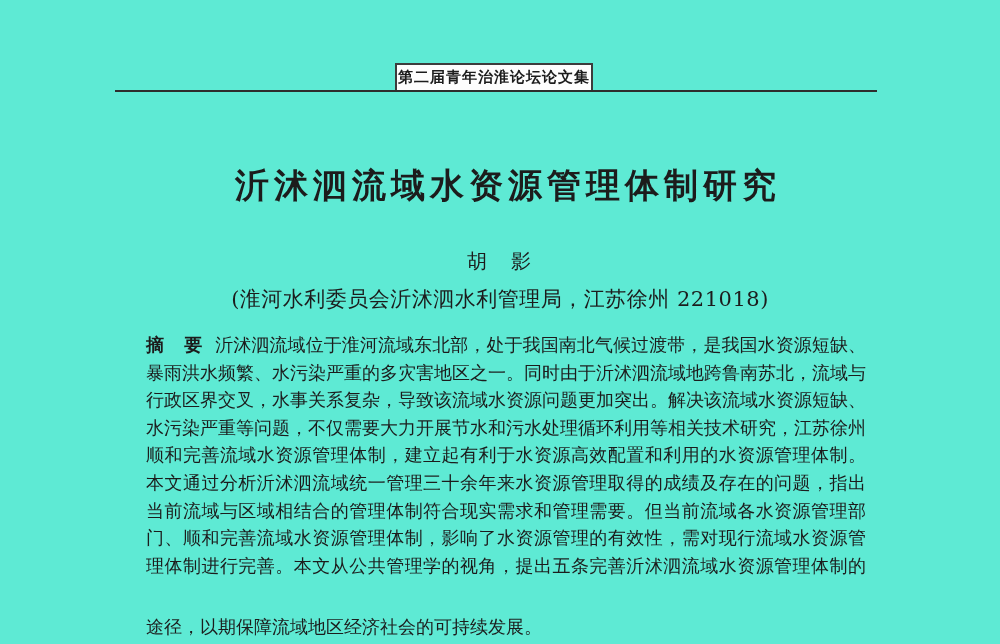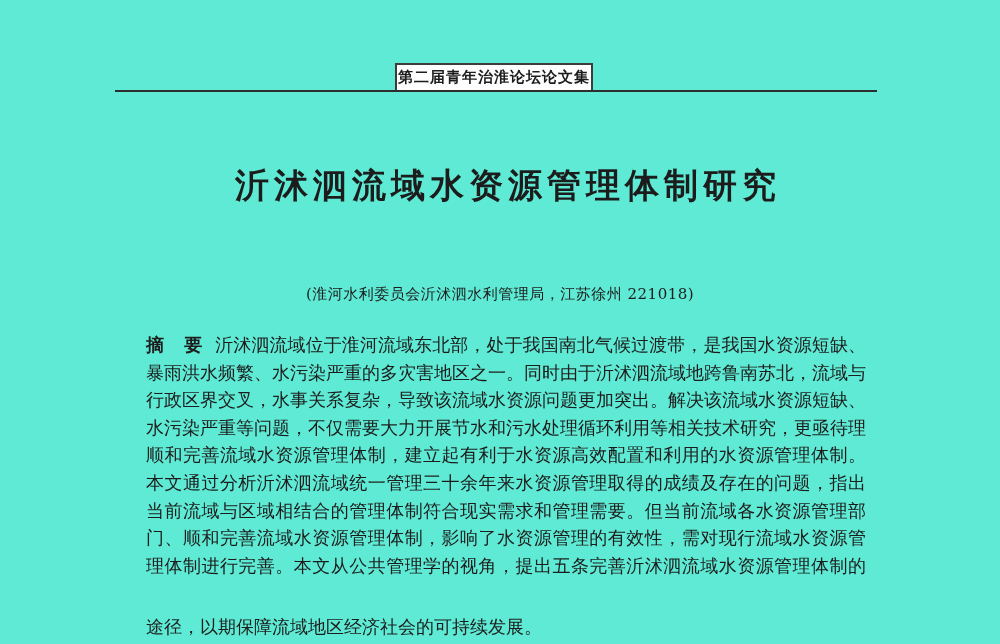--- a/index.html
+++ b/index.html
@@ -57,21 +57,21 @@
     text-align: center;
     font-size: 20px;
     letter-spacing: 2px;
   }
   .author-affiliation {
     position: absolute;
     left: 0;
     top: 285px;
     width: 1000px;
     text-align: center;
-    font-size: 15px;
+    font-size: 21px;
     letter-spacing: 0.5px;
   }
   .abstract-section {
     position: absolute;
     left: 146px;
     top: 331px;
     width: 720px;
     font-size: 18px;
     line-height: 27.6px;
   }
@@ -105,30 +105,31 @@
 <body>
 
 <div class="page">
 
   <div class="header-badge">第二届青年治淮论坛论文集</div>
 
   <div class="header-rule"></div>
 
   <h1 class="paper-title" style="margin:0; font-size:34px;">沂沭泗流域水资源管理体制研究</h1>
 
+  <div class="author-name">胡　影</div>
 
   <div class="author-affiliation">(淮河水利委员会沂沭泗水利管理局，江苏徐州 221018)</div>
 
   <div class="abstract-section">
     <div class="abs-line justified">
       <span class="abs-label">摘　要</span><span>沂沭泗流域位于淮河流域东北部，处于我国南北气候过渡带，是我国水资源短缺、</span>
     </div>
     <div class="abs-line justified">暴雨洪水频繁、水污染严重的多灾害地区之一。同时由于沂沭泗流域地跨鲁南苏北，流域与</div>
     <div class="abs-line justified">行政区界交叉，水事关系复杂，导致该流域水资源问题更加突出。解决该流域水资源短缺、</div>
-    <div class="abs-line justified">水污染严重等问题，不仅需要大力开展节水和污水处理循环利用等相关技术研究，更亟待理</div>
+    <div class="abs-line justified">水污染严重等问题，不仅需要大力开展节水和污水处理循环利用等相关技术研究，江苏徐州</div>
     <div class="abs-line justified">顺和完善流域水资源管理体制，建立起有利于水资源高效配置和利用的水资源管理体制。</div>
     <div class="abs-line justified">本文通过分析沂沭泗流域统一管理三十余年来水资源管理取得的成绩及存在的问题，指出</div>
     <div class="abs-line justified">当前流域与区域相结合的管理体制符合现实需求和管理需要。但当前流域各水资源管理部</div>
     <div class="abs-line justified">门、顺和完善流域水资源管理体制，影响了水资源管理的有效性，需对现行流域水资源管</div>
     <div class="abs-line justified">理体制进行完善。本文从公共管理学的视角，提出五条完善沂沭泗流域水资源管理体制的</div>
     <div class="abs-line short">途径，以期保障流域地区经济社会的可持续发展。</div>
     <div class="kw-line">
       <span class="kw-label">关键词</span><span>水资源；流域管理；体制</span>
     </div>
   </div>

